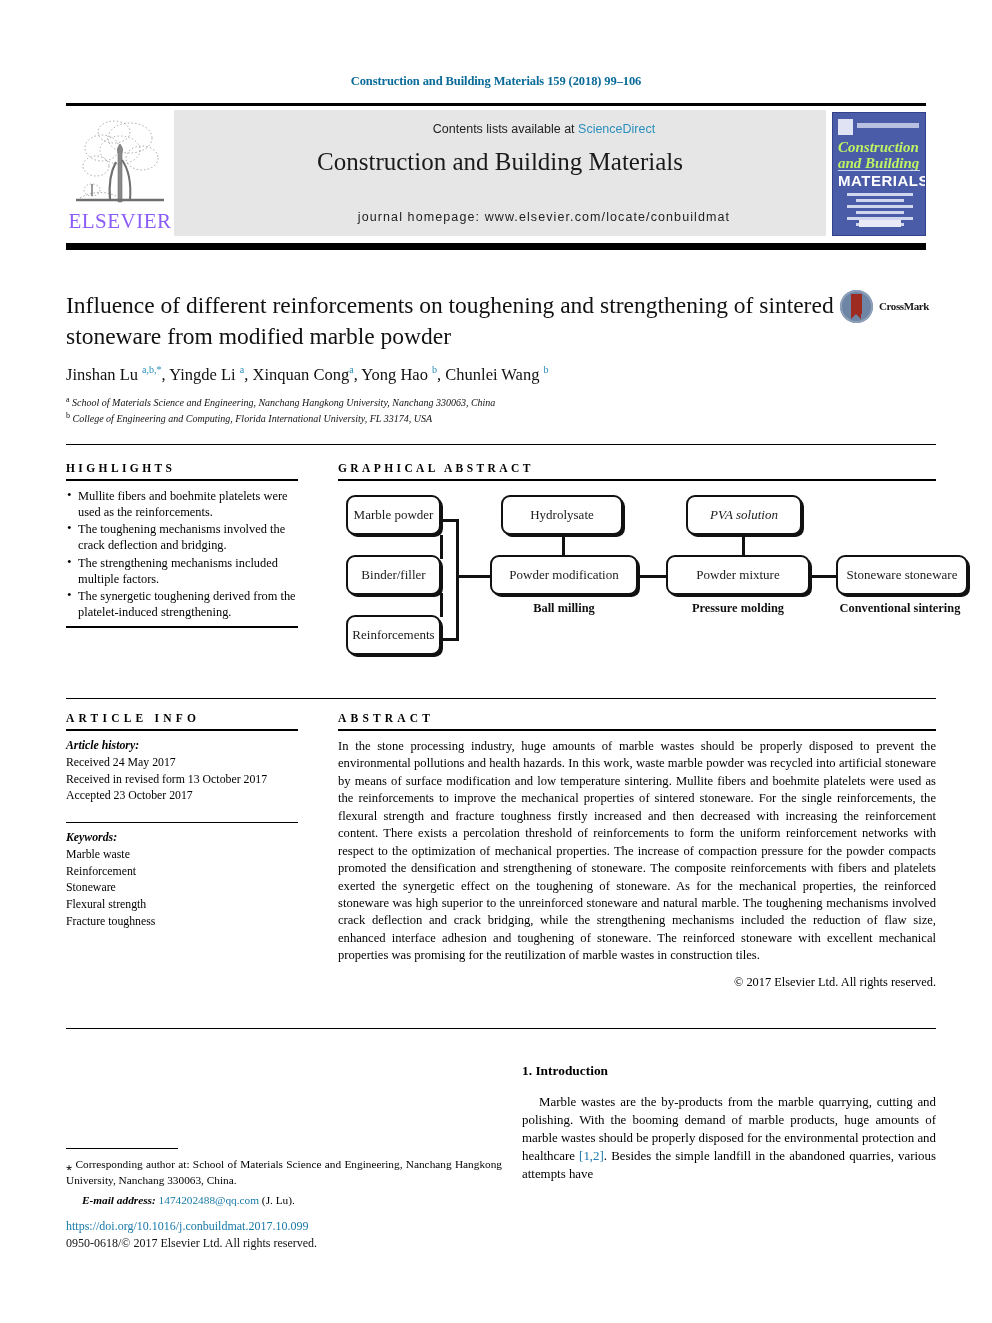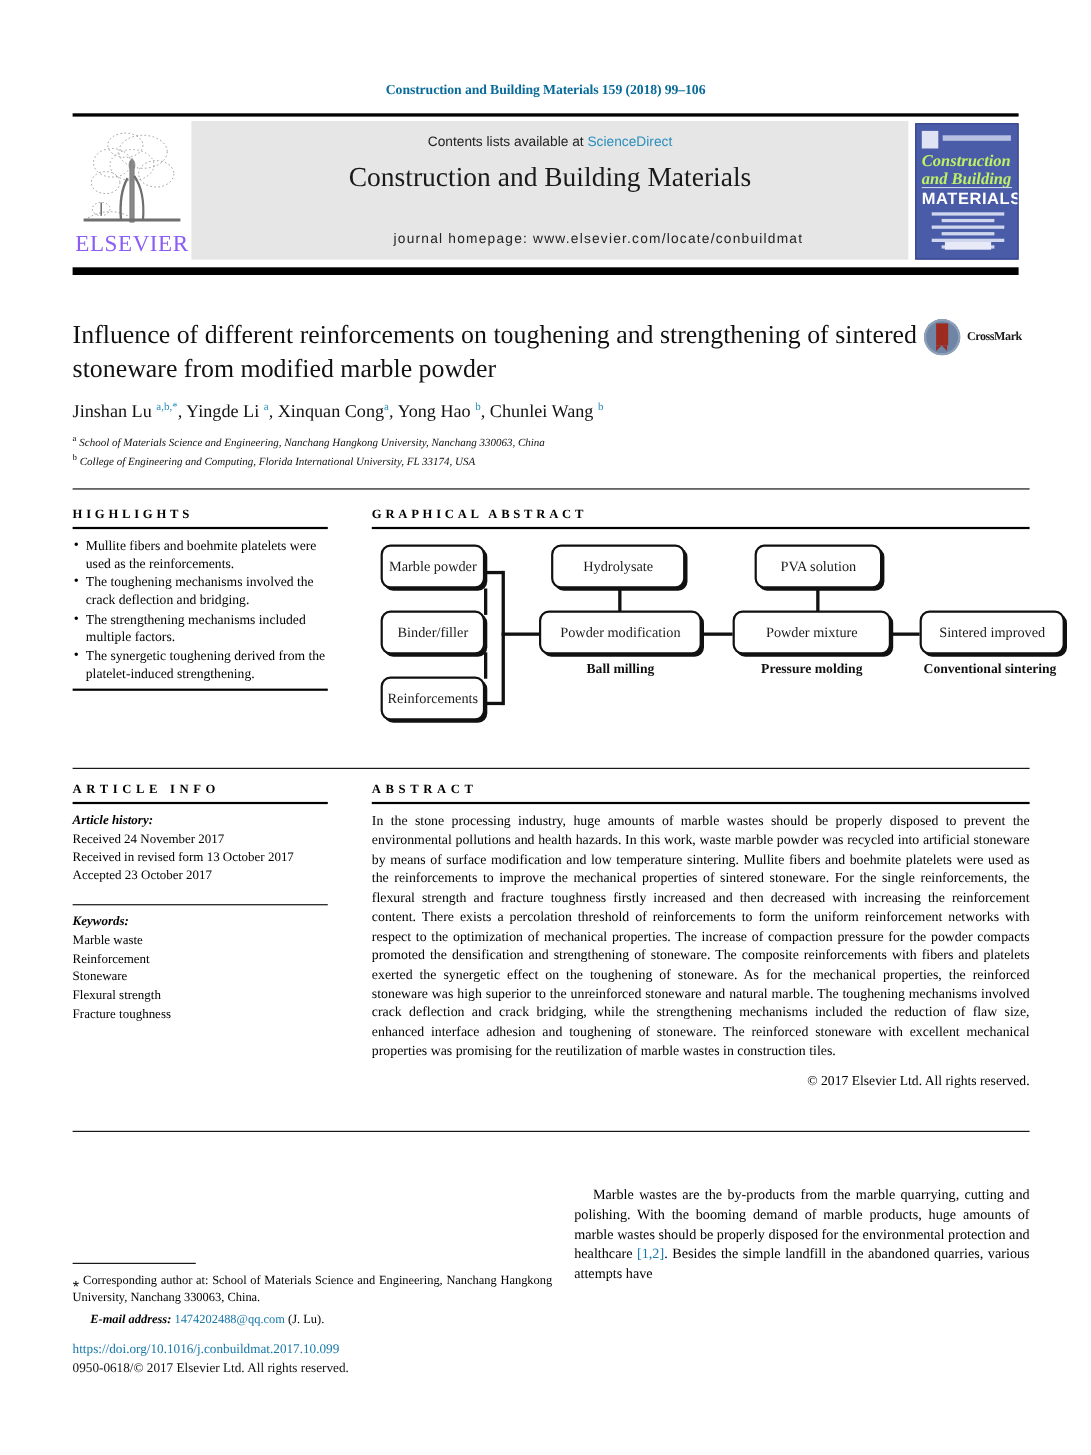--- a/index.html
+++ b/index.html
@@ -75,20 +75,21 @@
     position: relative;
   }
   .contents-line {
     position: absolute;
     left: 0; top: 12px;
     width: 100%;
     text-align: center;
     font-family: "Liberation Sans", sans-serif;
     font-size: 12.5px;
     color: #222;
+    padding-left: 44px;
   }
   .contents-line .sd { color: #2b8fbd; }
   .journal-title {
     position: absolute;
     left: 0; top: 38px;
     width: 100%;
     text-align: center;
     font-family: "Liberation Serif", serif;
     font-size: 25px;
     color: #1a1a1a;
@@ -497,38 +498,38 @@
       <div class="gline" style="left:224px; top:46px; width:3px; height:24px;"></div>
       <div class="gline" style="left:300px; top:86px; width:28px; height:3px;"></div>
       <div class="gline" style="left:404px; top:46px; width:3px; height:24px;"></div>
       <div class="gline" style="left:472px; top:86px; width:26px; height:3px;"></div>
 
       <div class="gbox" style="left:8px;  top:6px;   width:95px;  height:40px;">Marble powder</div>
       <div class="gbox" style="left:8px;  top:66px;  width:95px;  height:40px;">Binder/filler</div>
       <div class="gbox" style="left:8px;  top:126px; width:95px;  height:40px;">Reinforcements</div>
       <div class="gbox" style="left:163px;top:6px;   width:122px; height:40px;">Hydrolysate</div>
       <div class="gbox" style="left:152px;top:66px;  width:148px; height:40px;">Powder modification</div>
-      <div class="gbox" style="left:348px;top:6px;   width:116px; height:40px;">PVA solution</div>
+      <div class="gbox" style="left:348px;top:6px;   width:116px; height:40px;font-style:italic;">PVA solution</div>
       <div class="gbox" style="left:328px;top:66px;  width:144px; height:40px;">Powder mixture</div>
-      <div class="gbox" style="left:498px;top:66px;  width:132px; height:40px;">Sintered improved</div>
+      <div class="gbox" style="left:498px;top:66px;  width:132px; height:40px;">Stoneware stoneware</div>
 
       <div class="gcaption" style="left:152px; top:112px; width:148px;">Ball milling</div>
       <div class="gcaption" style="left:328px; top:112px; width:144px;">Pressure molding</div>
       <div class="gcaption" style="left:482px; top:112px; width:160px;">Conventional sintering</div>
     </div>
   </div>
 
   <div class="rule-thin" style="left:66px; top:698px; width:870px;"></div>
 
   <div class="left-col" style="top:712px;">
     <div class="sec-head" style="letter-spacing:4.2px;">ARTICLE INFO</div>
     <div class="sec-rule"></div>
     <div class="info-body">
       <div class="lbl">Article history:</div>
-      <div>Received 24 November 2017</div>
+      <div>Received 24 May 2017</div>
       <div>Received in revised form 13 October 2017</div>
       <div>Accepted 23 October 2017</div>
     </div>
     <div class="info-body kw-rule">
       <div class="lbl">Keywords:</div>
       <div>Marble waste</div>
       <div>Reinforcement</div>
       <div>Stoneware</div>
       <div>Flexural strength</div>
       <div>Fracture toughness</div>
@@ -538,20 +539,21 @@
   <div class="right-col" style="top:712px;">
     <div class="sec-head" style="letter-spacing:4.2px;">ABSTRACT</div>
     <div class="sec-rule"></div>
     <div class="abstract-body">In the stone processing industry, huge amounts of marble wastes should be properly disposed to prevent the environmental pollutions and health hazards. In this work, waste marble powder was recycled into artificial stoneware by means of surface modification and low temperature sintering. Mullite fibers and boehmite platelets were used as the reinforcements to improve the mechanical properties of sintered stoneware. For the single reinforcements, the flexural strength and fracture toughness firstly increased and then decreased with increasing the reinforcement content. There exists a percolation threshold of reinforcements to form the uniform reinforcement networks with respect to the optimization of mechanical properties. The increase of compaction pressure for the powder compacts promoted the densification and strengthening of stoneware. The composite reinforcements with fibers and platelets exerted the synergetic effect on the toughening of stoneware. As for the mechanical properties, the reinforced stoneware was high superior to the unreinforced stoneware and natural marble. The toughening mechanisms involved crack deflection and crack bridging, while the strengthening mechanisms included the reduction of flaw size, enhanced interface adhesion and toughening of stoneware. The reinforced stoneware with excellent mechanical properties was promising for the reutilization of marble wastes in construction tiles.</div>
     <div class="copyright">© 2017 Elsevier Ltd. All rights reserved.</div>
   </div>
 
   <div class="rule-thin" style="left:66px; top:1028px; width:870px;"></div>
 
   <div class="intro">
+    <h2>1. Introduction</h2>
     <p><span>Marble wastes are the by-products from the marble quarrying, cutting and polishing. With the booming demand of marble products, huge amounts of marble wastes should be properly disposed for the environmental protection and healthcare </span><span class="lnk">[1,2]</span><span>. Besides the simple landfill in the abandoned quarries, various attempts have</span></p>
   </div>
 
   <div class="footnote">
     <div class="footnote-rule"></div>
     <div class="fn-text">⁎ Corresponding author at: School of Materials Science and Engineering, Nanchang Hangkong University, Nanchang 330063, China.</div>
     <div class="fn-email"><span class="lbl">E-mail address:</span> <span class="lnk">1474202488@qq.com</span><span> (J. Lu).</span></div>
   </div>
 
   <div class="doi-block">

